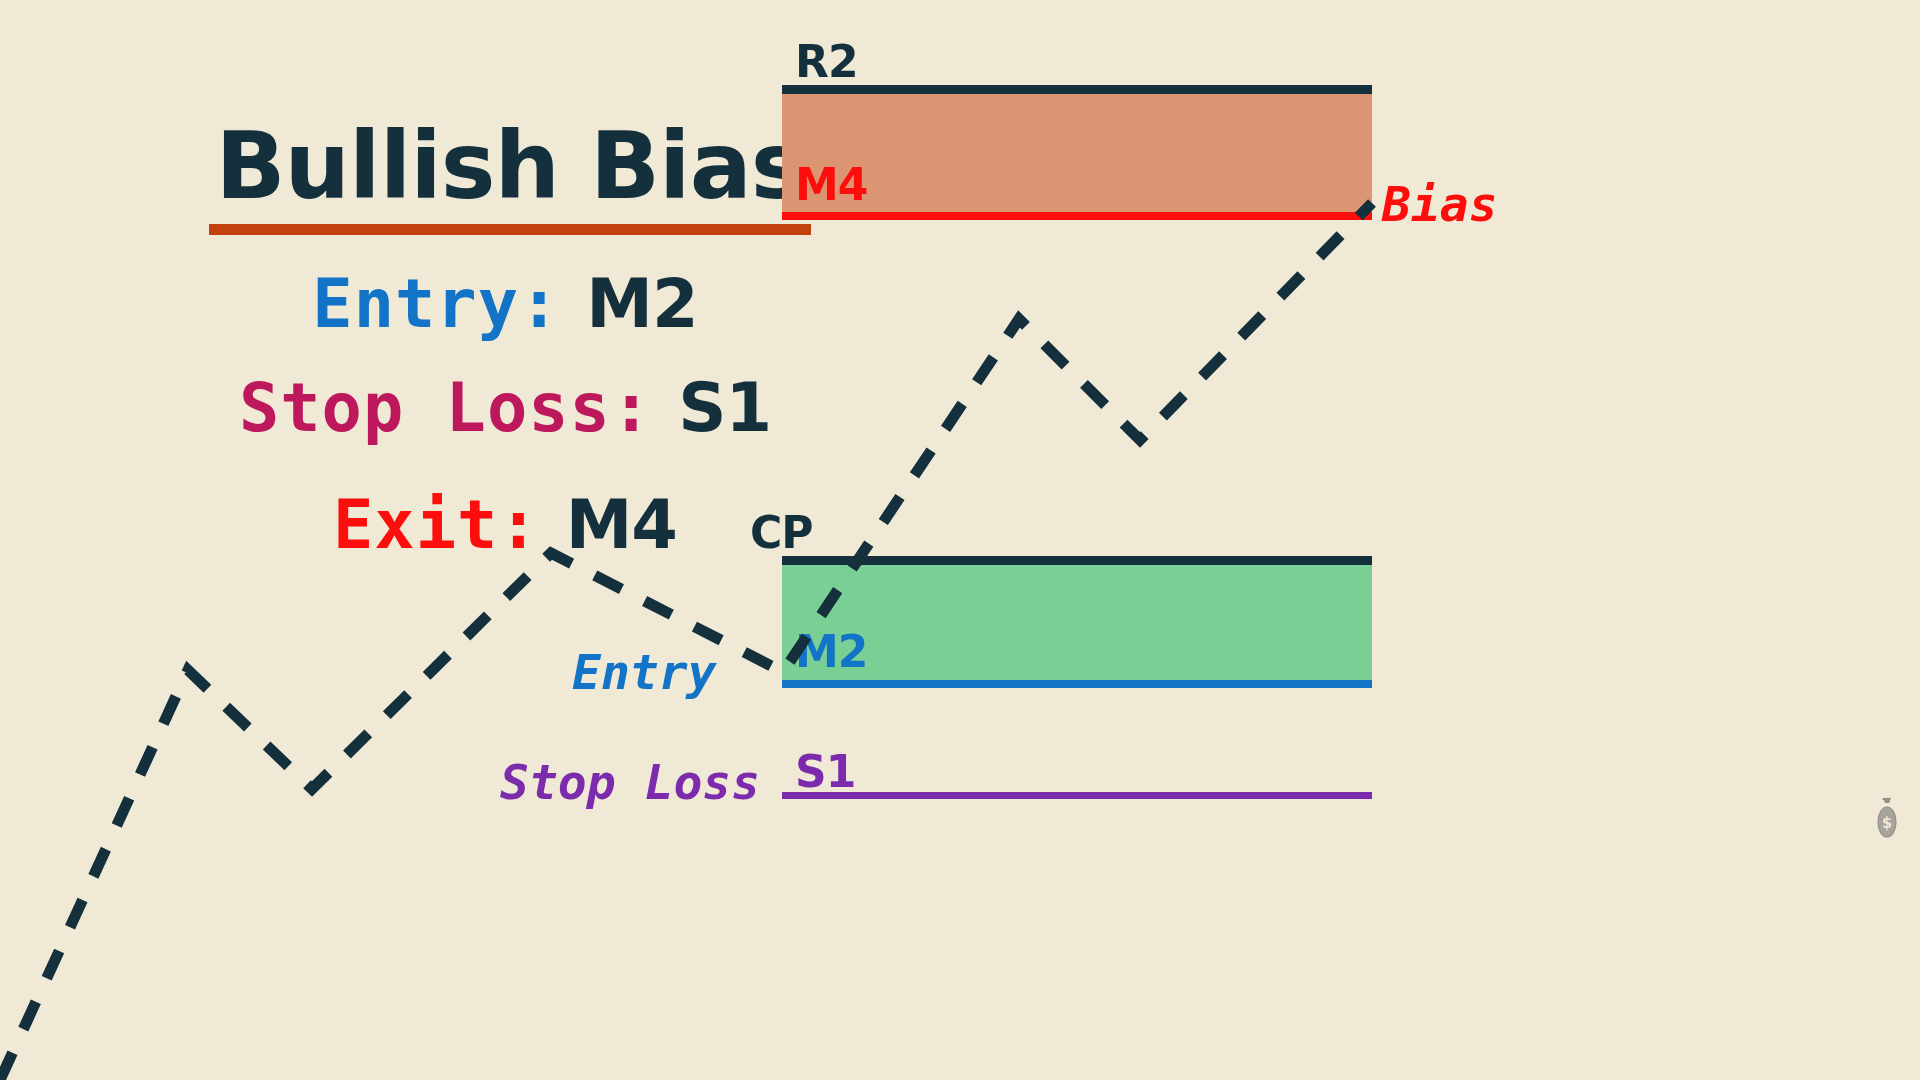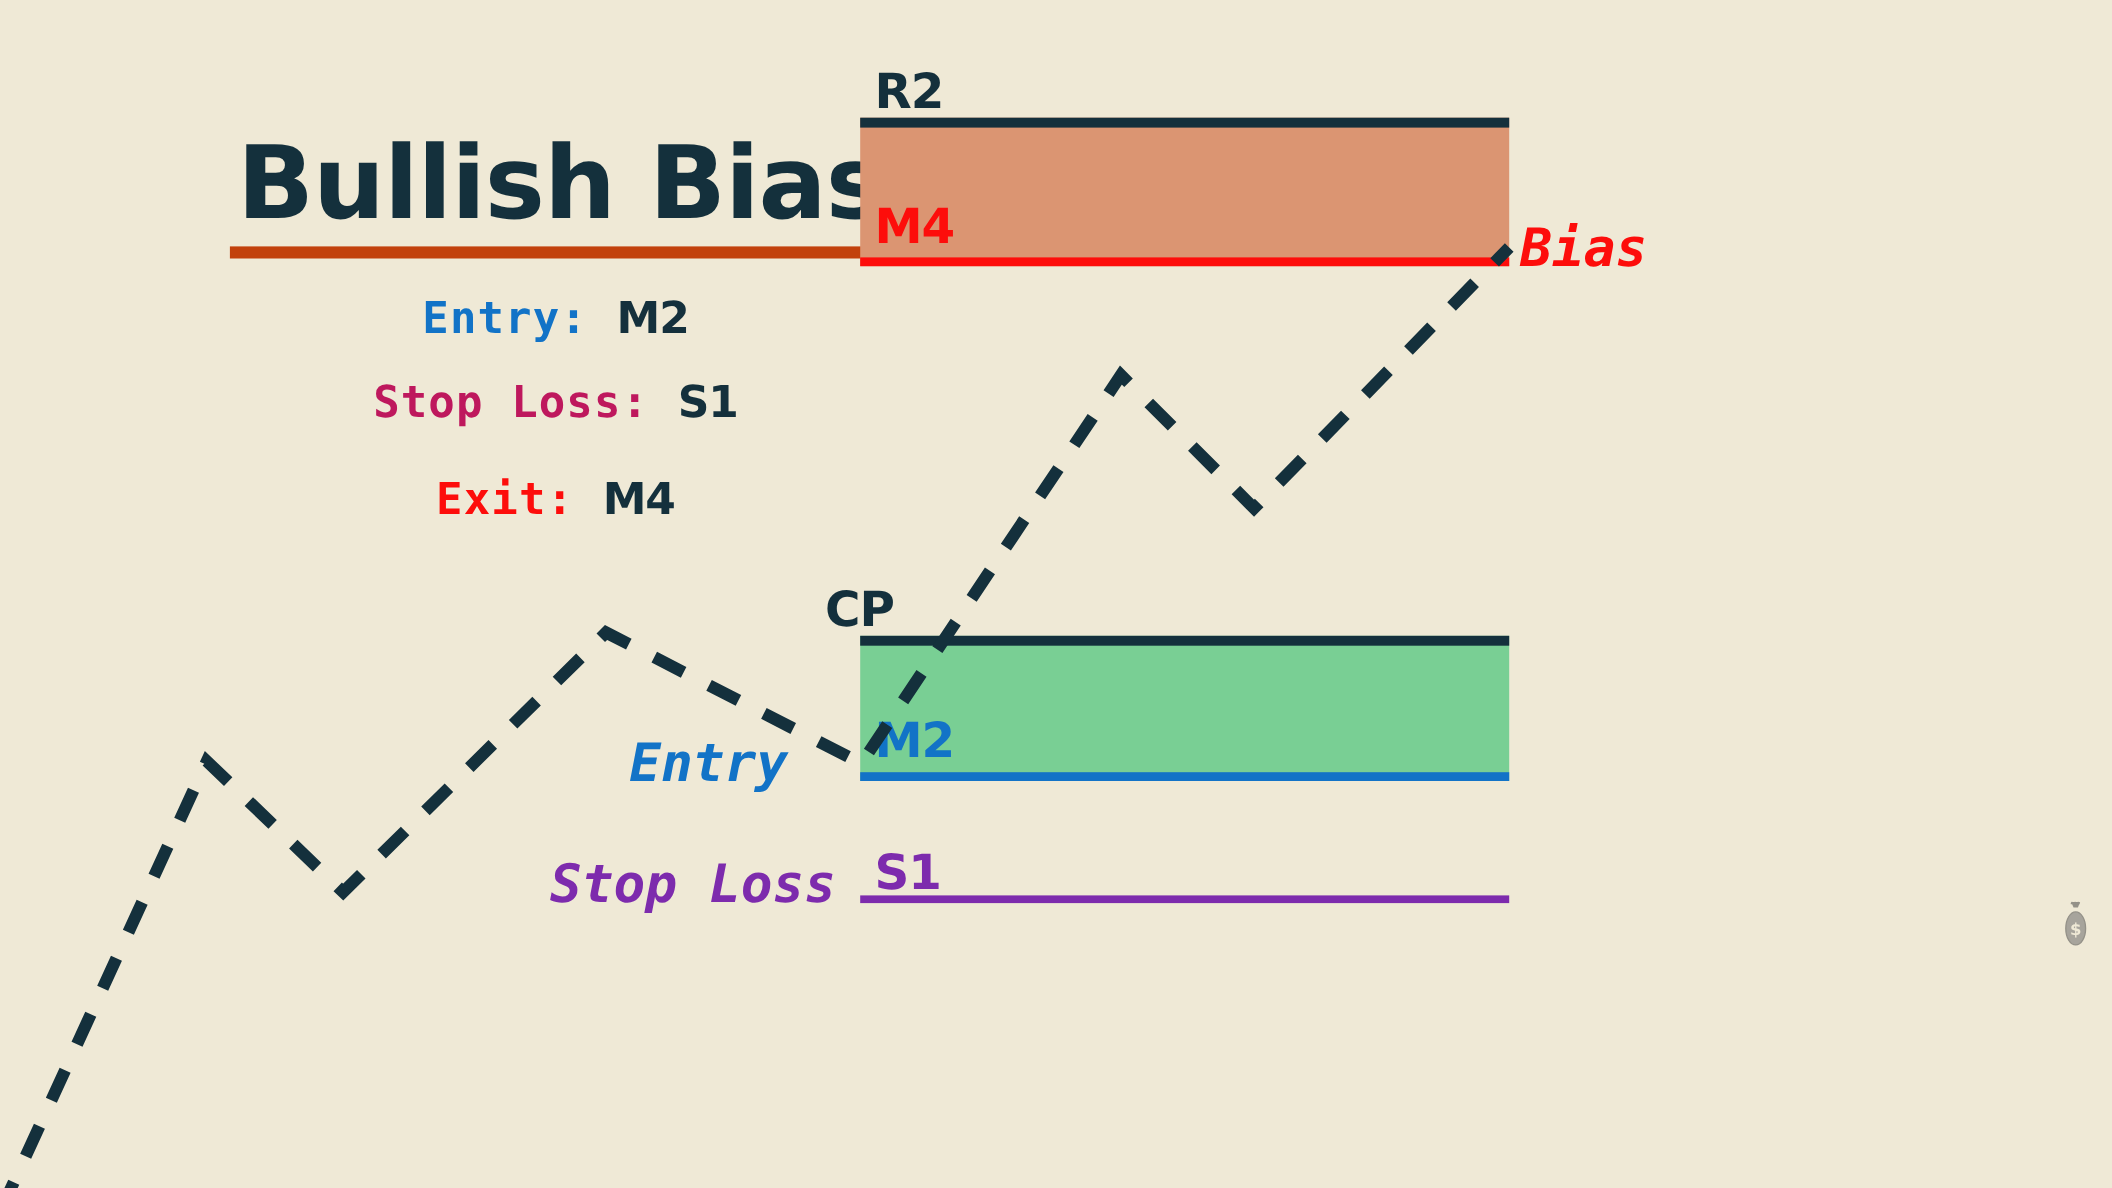--- a/index.html
+++ b/index.html
@@ -39,21 +39,21 @@
     color: #14303c;
     letter-spacing: -1px;
     white-space: nowrap;
   }
 
   .info-row {
     margin-top: 26px;
     white-space: nowrap;
     font-family: "DejaVu Sans Mono", monospace;
     font-weight: bold;
-    font-size: 40px;
+    font-size: 67px;
     line-height: 1.05;
   }
   .info-row .lbl { letter-spacing: 1px; }
   .info-row .val {
     color: #14303c;
     font-family: "DejaVu Sans", sans-serif;
     font-weight: bold;
     margin-left: 26px;
     letter-spacing: -1px;
   }
@@ -61,21 +61,21 @@
   #row-stop  .lbl  { color: #7d2bad; }
   #row-exit  .lbl  { color: #fd0d0b; }
   #row-entry { margin-top: 34px; }
   #row-stop  { margin-top: 34px; }
   #row-exit  { margin-top: 46px; }
 
   
   #chart-area {
     position: absolute;
     left: 0; top: 0;
-    width: 1920px; height: 854px; margin-top: 22px;
+    width: 1920px; height: 854px;
   }
 
   .zone-box {
     position: absolute;
     left: 782px;
     width: 590px;
   }
   #resistance-zone {
     top: 85px;
     height: 118px;

